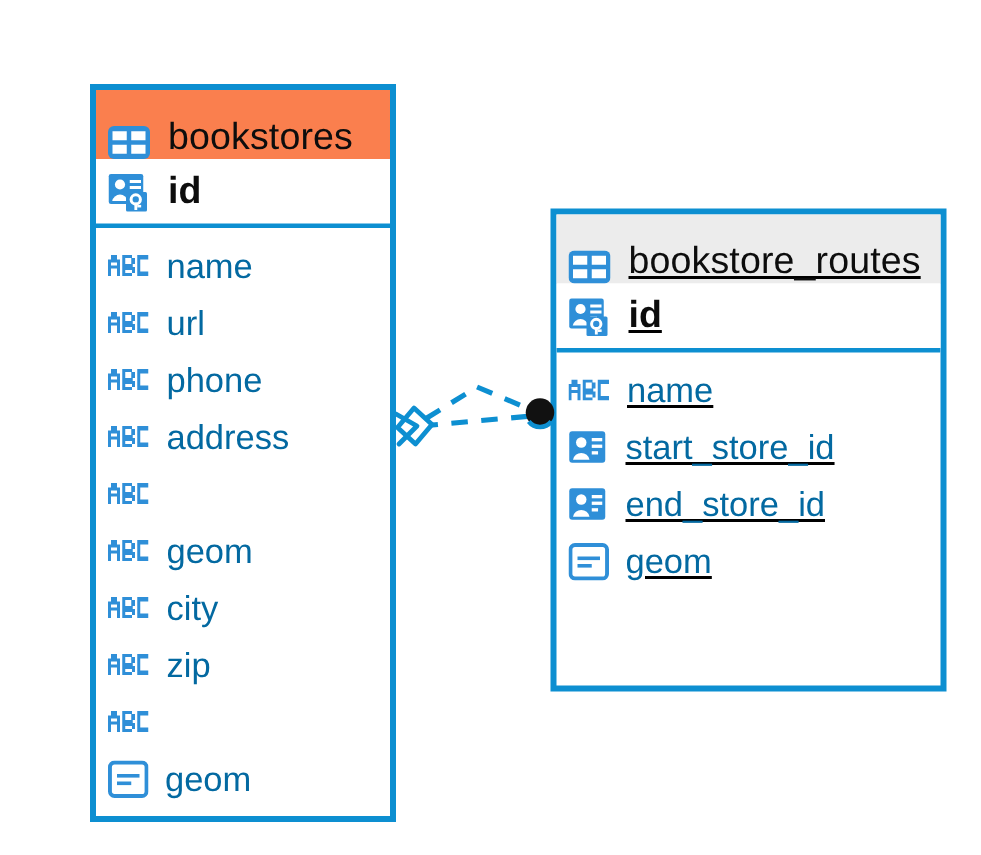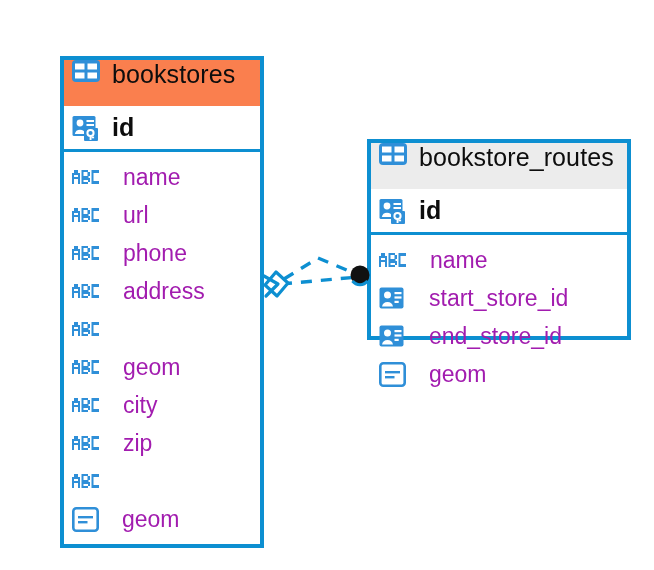--- a/index.html
+++ b/index.html
@@ -25,21 +25,21 @@
   .entity {
     position: absolute;
     box-sizing: border-box;
     border: 4px solid #0d8fd1;
     background: #ffffff;
   }
 
   .entity-header {
     box-sizing: border-box;
     display: flex;
-    align-items: flex-start;
+    align-items: flex-end;
     padding: 0 8px;
     height: 46px;
   }
   .entity-header.accent-orange { background: #fa7f4e; }
   .entity-header.accent-gray   { background: #ececec; }
 
   .entity-title {
     font-size: 25px;
     color: #0d0d0d;
     margin-left: 12px;
@@ -68,22 +68,22 @@
   .fields {
     padding: 6px 8px 8px 8px;
   }
   .field-row {
     display: flex;
     align-items: center;
     height: 38px;
   }
   .field-label {
     font-size: 23px;
-    color: #a21caf;
-    margin-left: 23px;
+    color: #0369a1;
+    margin-left: 11px;
     white-space: nowrap;
   }
 
   
   .icon {
     flex: 0 0 auto;
     display: inline-block;
     line-height: 0;
   }
   .icon svg { display: block; }
@@ -268,21 +268,21 @@
             <rect x="6" y="9" width="15" height="2.4" fill="#2f8fd8"></rect>
             <rect x="6" y="14" width="9.5" height="2.4" fill="#2f8fd8"></rect>
           </svg>
         </span>
         <span class="field-label">geom</span>
       </div>
 
     </div>
   </div>
 
-  <div class="entity" style="left:367px; top:139px; width:264px; height:201px;">
+  <div class="entity" style="left:367px; top:139px; width:264px; height:322px;text-decoration:underline;">
 
     <div class="entity-header accent-gray">
       <span class="icon">
         <svg width="28" height="22" viewBox="0 0 28 22">
           <rect x="0" y="0" width="28" height="22" rx="4" ry="4" fill="#2f8fd8"></rect>
           <rect x="3" y="3.5" width="9.5" height="6" fill="#ffffff"></rect>
           <rect x="15.5" y="3.5" width="9.5" height="6" fill="#ffffff"></rect>
           <rect x="3" y="12.5" width="9.5" height="6" fill="#ffffff"></rect>
           <rect x="15.5" y="12.5" width="9.5" height="6" fill="#ffffff"></rect>
         </svg>

